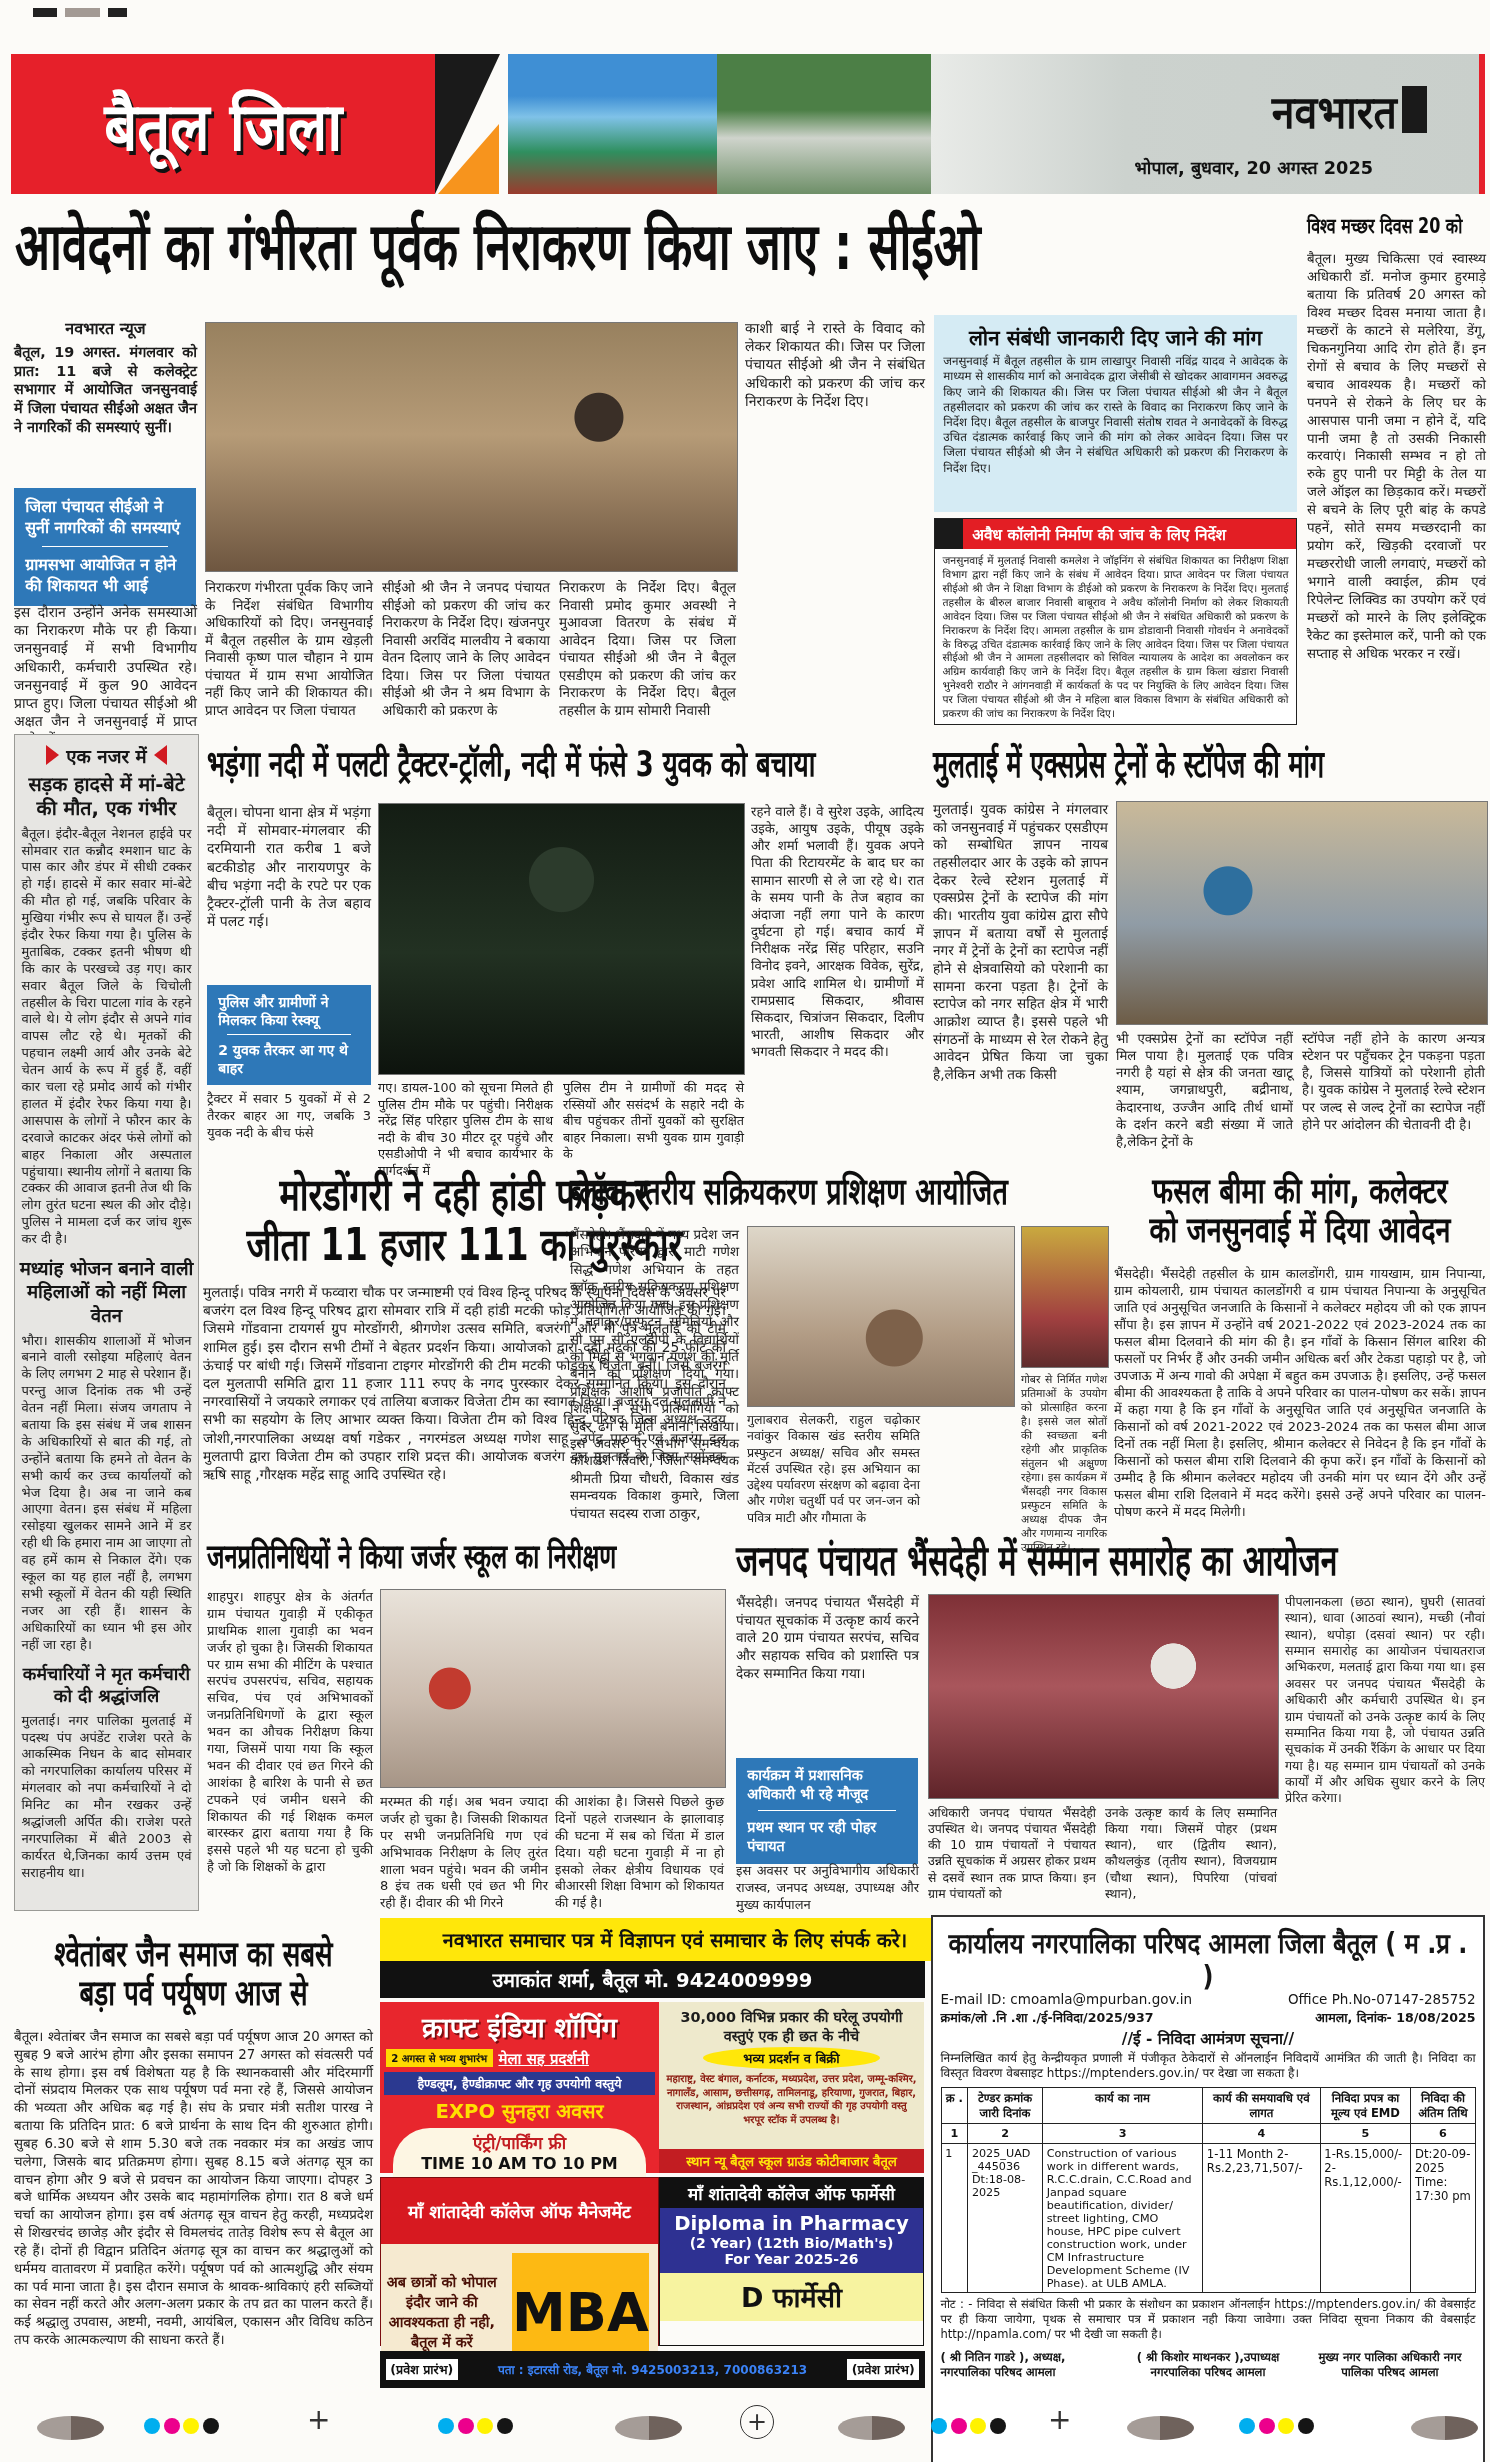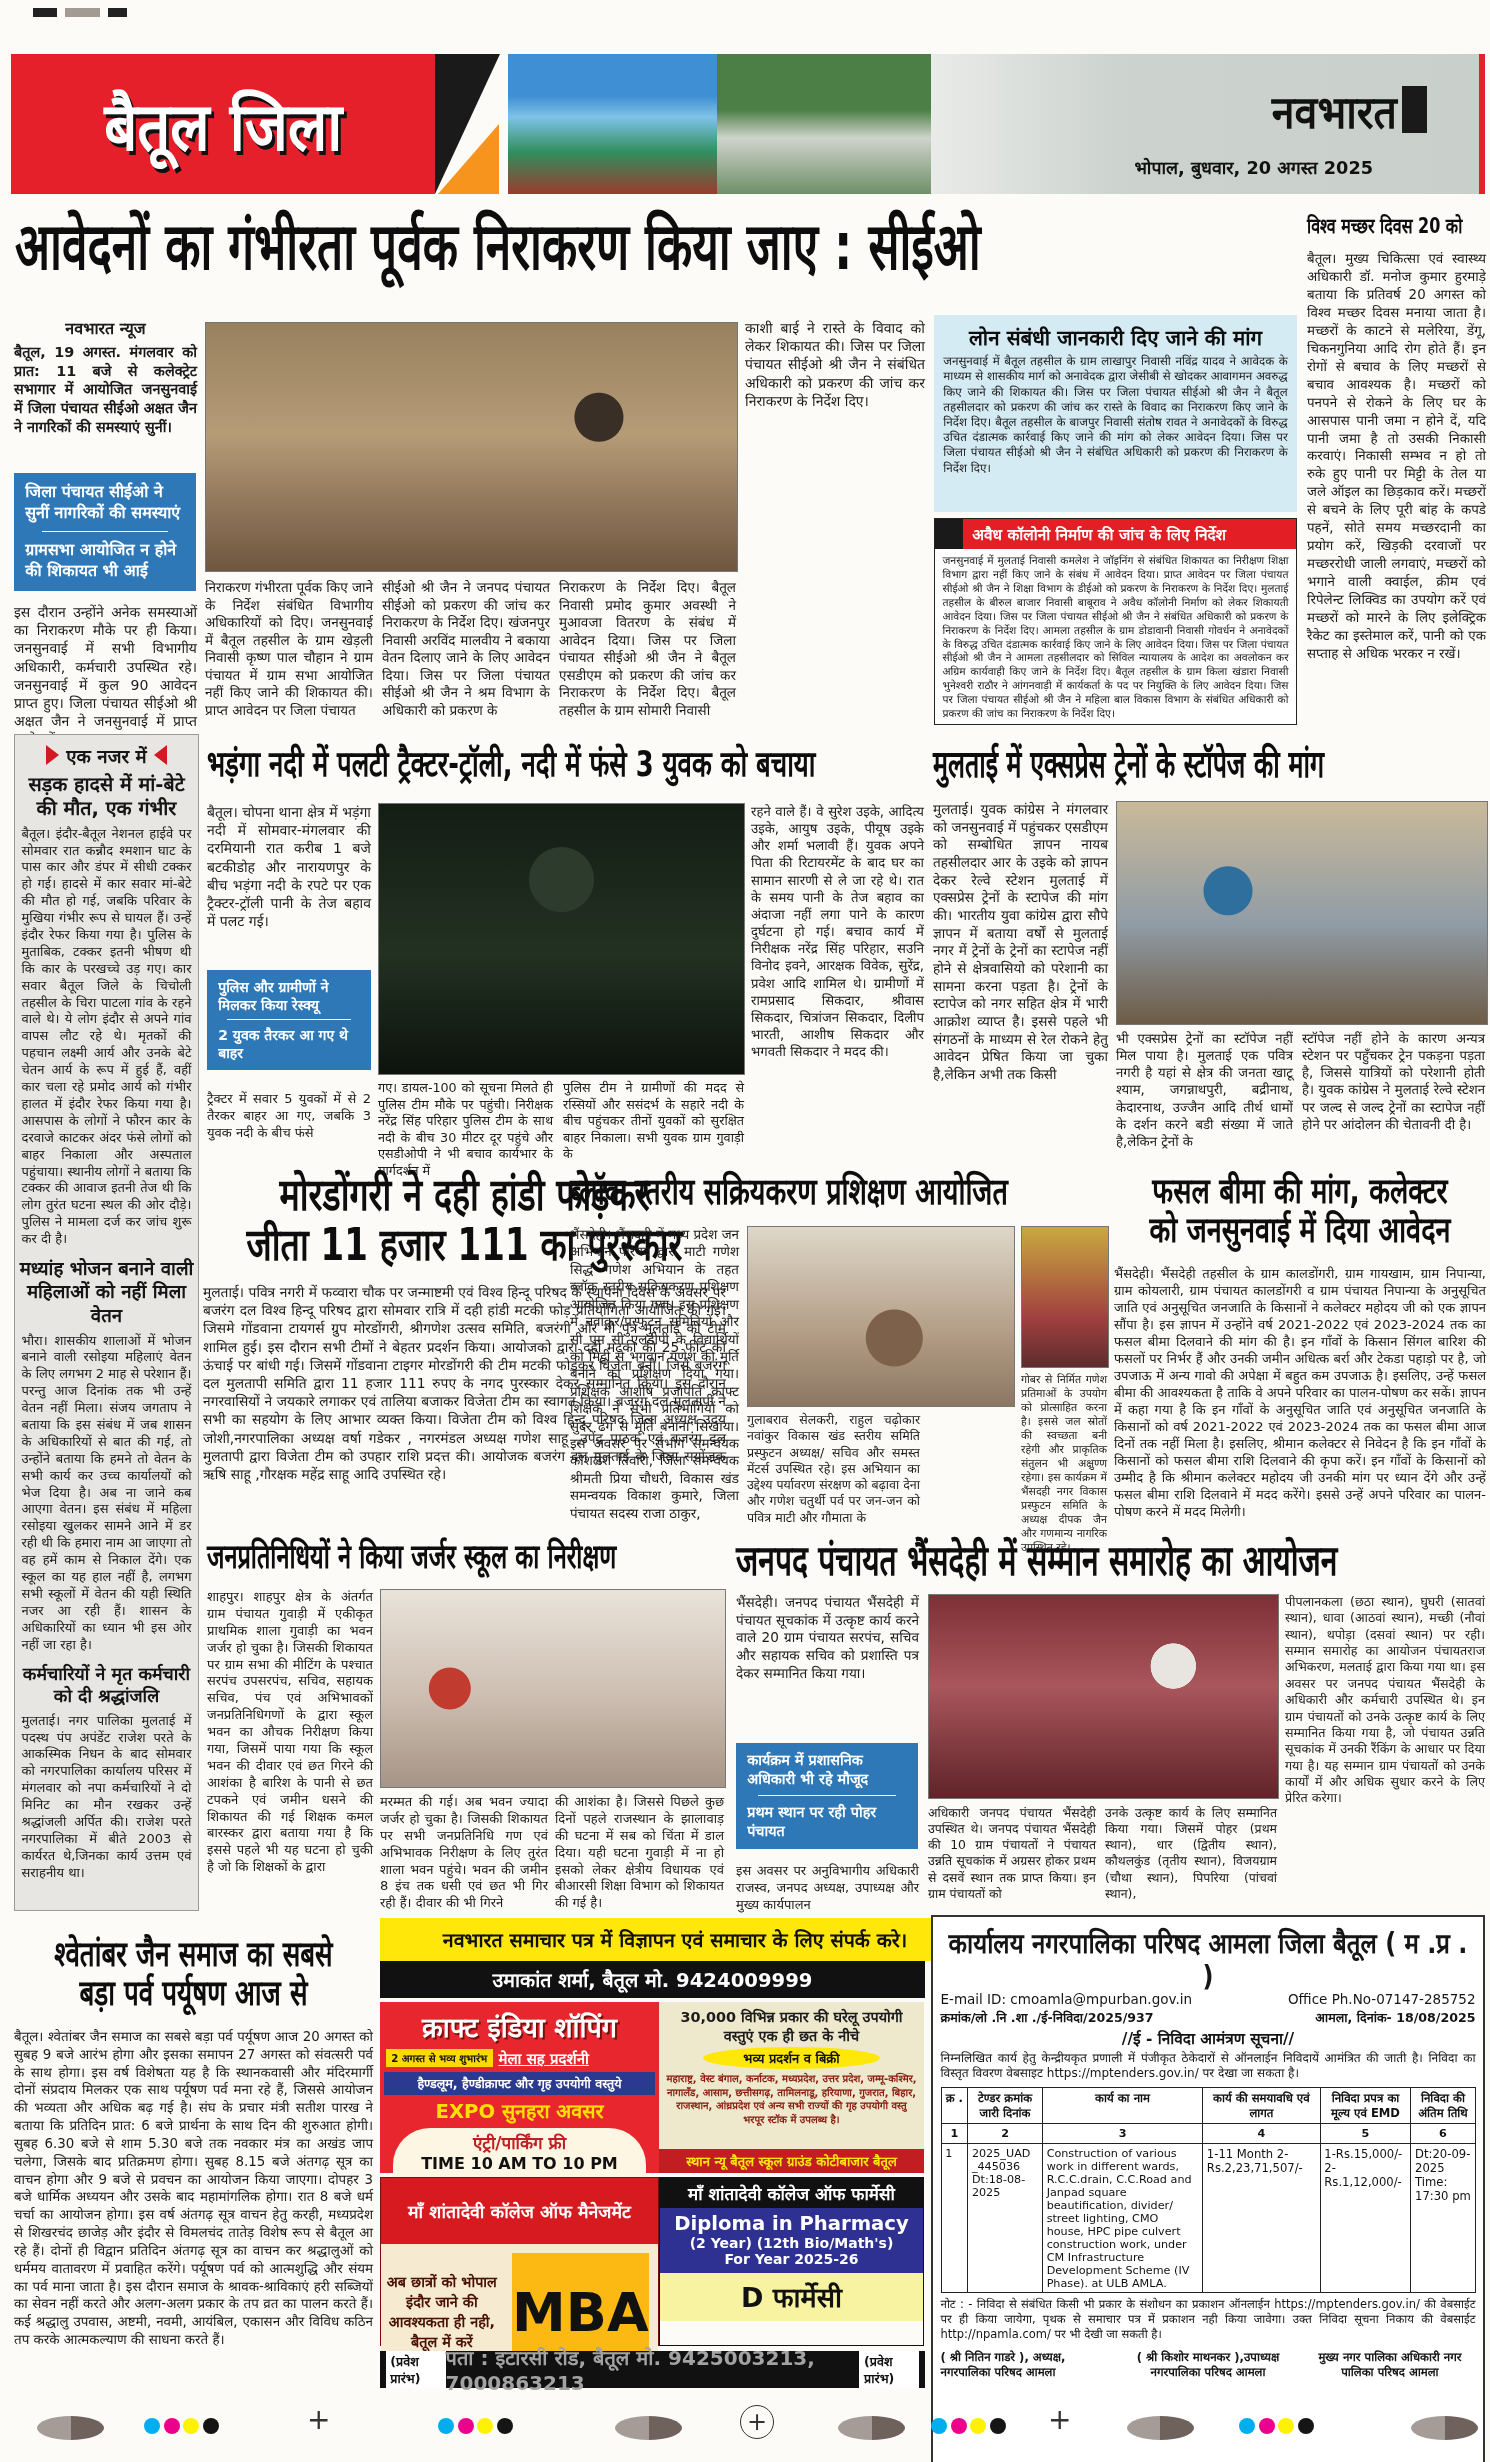--- a/index.html
+++ b/index.html
@@ -5,21 +5,21 @@
   html,body{margin:0;padding:0;background:#e8e8e4;}
   .page{position:relative;width:1490px;height:2462px;background:#fcfbf8;margin:0 auto;
         font-family:"DejaVu Sans","Liberation Sans",sans-serif;color:#151515;overflow:hidden;}
   .abs{position:absolute;}
   .j{text-align:justify;}
   .c{text-align:center;}
   .b{font-weight:bold;}
   .hl{font-weight:bold;color:#0d0d0d;transform-origin:left top;white-space:nowrap;line-height:1.05;}
   .hlc{font-weight:bold;color:#0d0d0d;transform-origin:center top;line-height:1.12;text-align:center;}
   .bt{line-height:1.3;color:#1b1b1b;}
-  .bluebox{background:#2e78b8;color:#fff;font-weight:bold;padding:9.3px 11.2px;}
+  .bluebox{background:#2e78b8;color:#fff;font-weight:bold;padding:9.3px 11.2px;margin-top:15px;}
   .bluebox .div{border-top:1.9px solid #fff;margin:7.5px 17px;}
   .rail{background:#e7e6e3;border:0.9px solid #9a9a96;}
   .tri-r{width:0;height:0;border-top:10.2px solid transparent;border-bottom:10.2px solid transparent;}
   .photo{border:0.9px solid #777;}
   .ph-lead{background:radial-gradient(circle at 74% 38%,#3a2f27 0 24px,rgba(0,0,0,0) 25px),linear-gradient(180deg,#98815f,#b69b77 45%,#6e5640);}
   .ph-night{background:radial-gradient(circle at 50% 28%,#2c3b2c 0 32px,rgba(0,0,0,0) 33px),linear-gradient(180deg,#141d14,#223122 55%,#0d130d);}
   .ph-train{background:radial-gradient(circle at 30% 40%,#2e6f9e 0 24px,rgba(0,0,0,0) 25px),linear-gradient(180deg,#c9b999,#909ca6 55%,#6d5c46);}
   .ph-clay{background:radial-gradient(circle at 55% 62%,#7d614a 0 28px,rgba(0,0,0,0) 29px),linear-gradient(180deg,#ded7c9,#b29c85 60%,#8c7763);}
   .ph-woman{background:linear-gradient(180deg,#c9a93f,#a14040 65%,#5e2c2c);}
   .ph-school{background:radial-gradient(circle at 20% 50%,#c23b2f 0 20.5px,rgba(0,0,0,0) 21.4px),linear-gradient(180deg,#e9e3da,#ccbdb0 55%,#a69586);}
@@ -211,21 +211,21 @@
     <div class="c b" style="background:#111;color:#fff;font-size:17px;padding:3.7px 0;">माँ शांतादेवी कॉलेज ऑफ फार्मेसी</div>
     <div class="c" style="background:#2e3192;color:#fff;padding:3.7px 0 5.6px;">
       <div class="b" style="font-size:19.6px;">Diploma in Pharmacy</div>
       <div class="b" style="font-size:14px;">(2 Year) (12th Bio/Math's)</div>
       <div class="b" style="font-size:14px;">For Year 2025-26</div>
     </div>
     <div class="c b" style="background:#f7f3a0;font-size:27px;color:#111;padding:5.6px 0;">D फार्मेसी</div>
   </div>
   <div class="abs" style="left:380px;top:2351px;width:545px;height:37px;background:#111;display:flex;align-items:center;justify-content:space-between;padding:0 5.6px;box-sizing:border-box;">
     <span class="b" style="background:#fff;color:#111;font-size:12.6px;padding:1.9px 4.7px;">(प्रवेश प्रारंभ)</span>
-    <span class="b" style="color:#a3a3a3;font-size:20px;">पता : इटारसी रोड, बैतूल मो. 9425003213, 7000863213</span>
+    <span class="b" style="color:#3b82f6;font-size:12px;">पता : इटारसी रोड, बैतूल मो. 9425003213, 7000863213</span>
     <span class="b" style="background:#fff;color:#111;font-size:12.6px;padding:1.9px 4.7px;">(प्रवेश प्रारंभ)</span>
   </div>
 
   <div class="abs" style="left:931px;top:1915px;width:554px;height:617px;border:2.3px solid #333;background:#fff;padding:5.6px 7.5px;box-sizing:border-box;">
     <div class="c b" style="font-size:24px;transform:scaleY(1.15);transform-origin:center top;">कार्यालय नगरपालिका परिषद आमला जिला बैतूल ( म .प्र . )</div>
     <div style="display:flex;justify-content:space-between;margin-top:7.5px;font-size:13.5px;">
       <span>E-mail ID: cmoamla@mpurban.gov.in</span>
       <span>Office Ph.No-07147-285752</span>
     </div>
     <div style="display: flex;justify-content:space-between;margin-top:1.9px;font-size:12.6px;">

